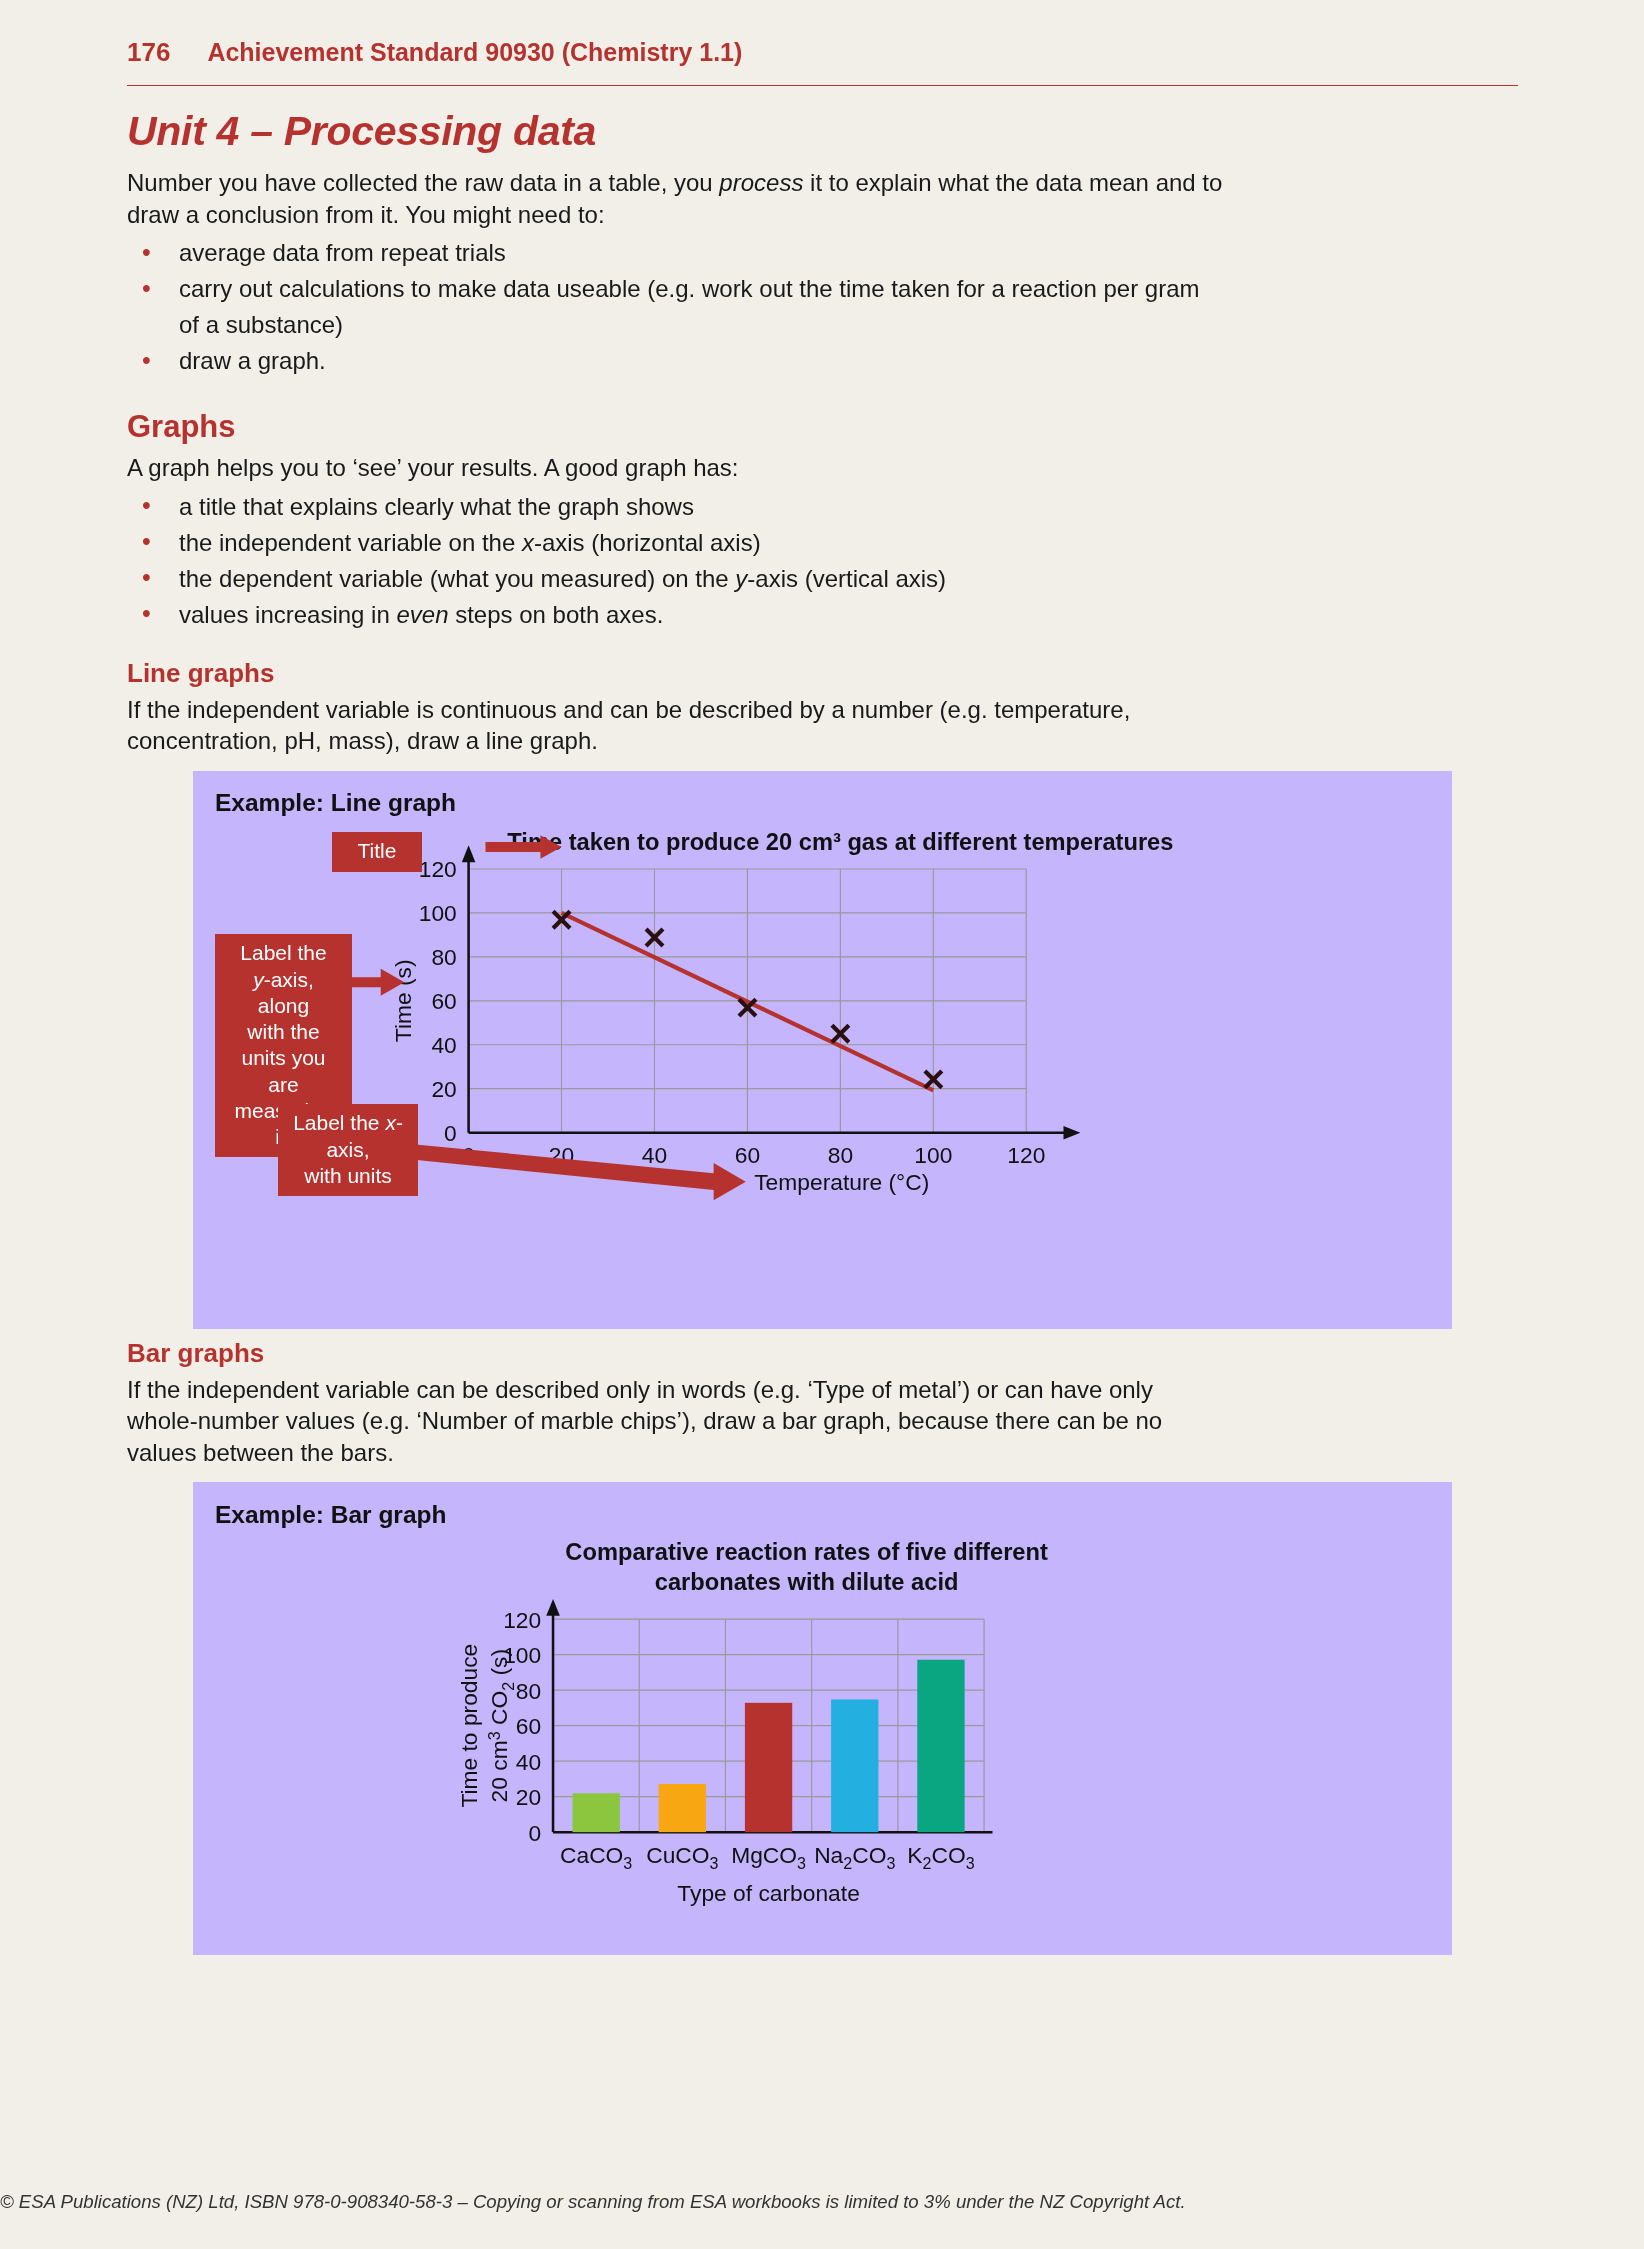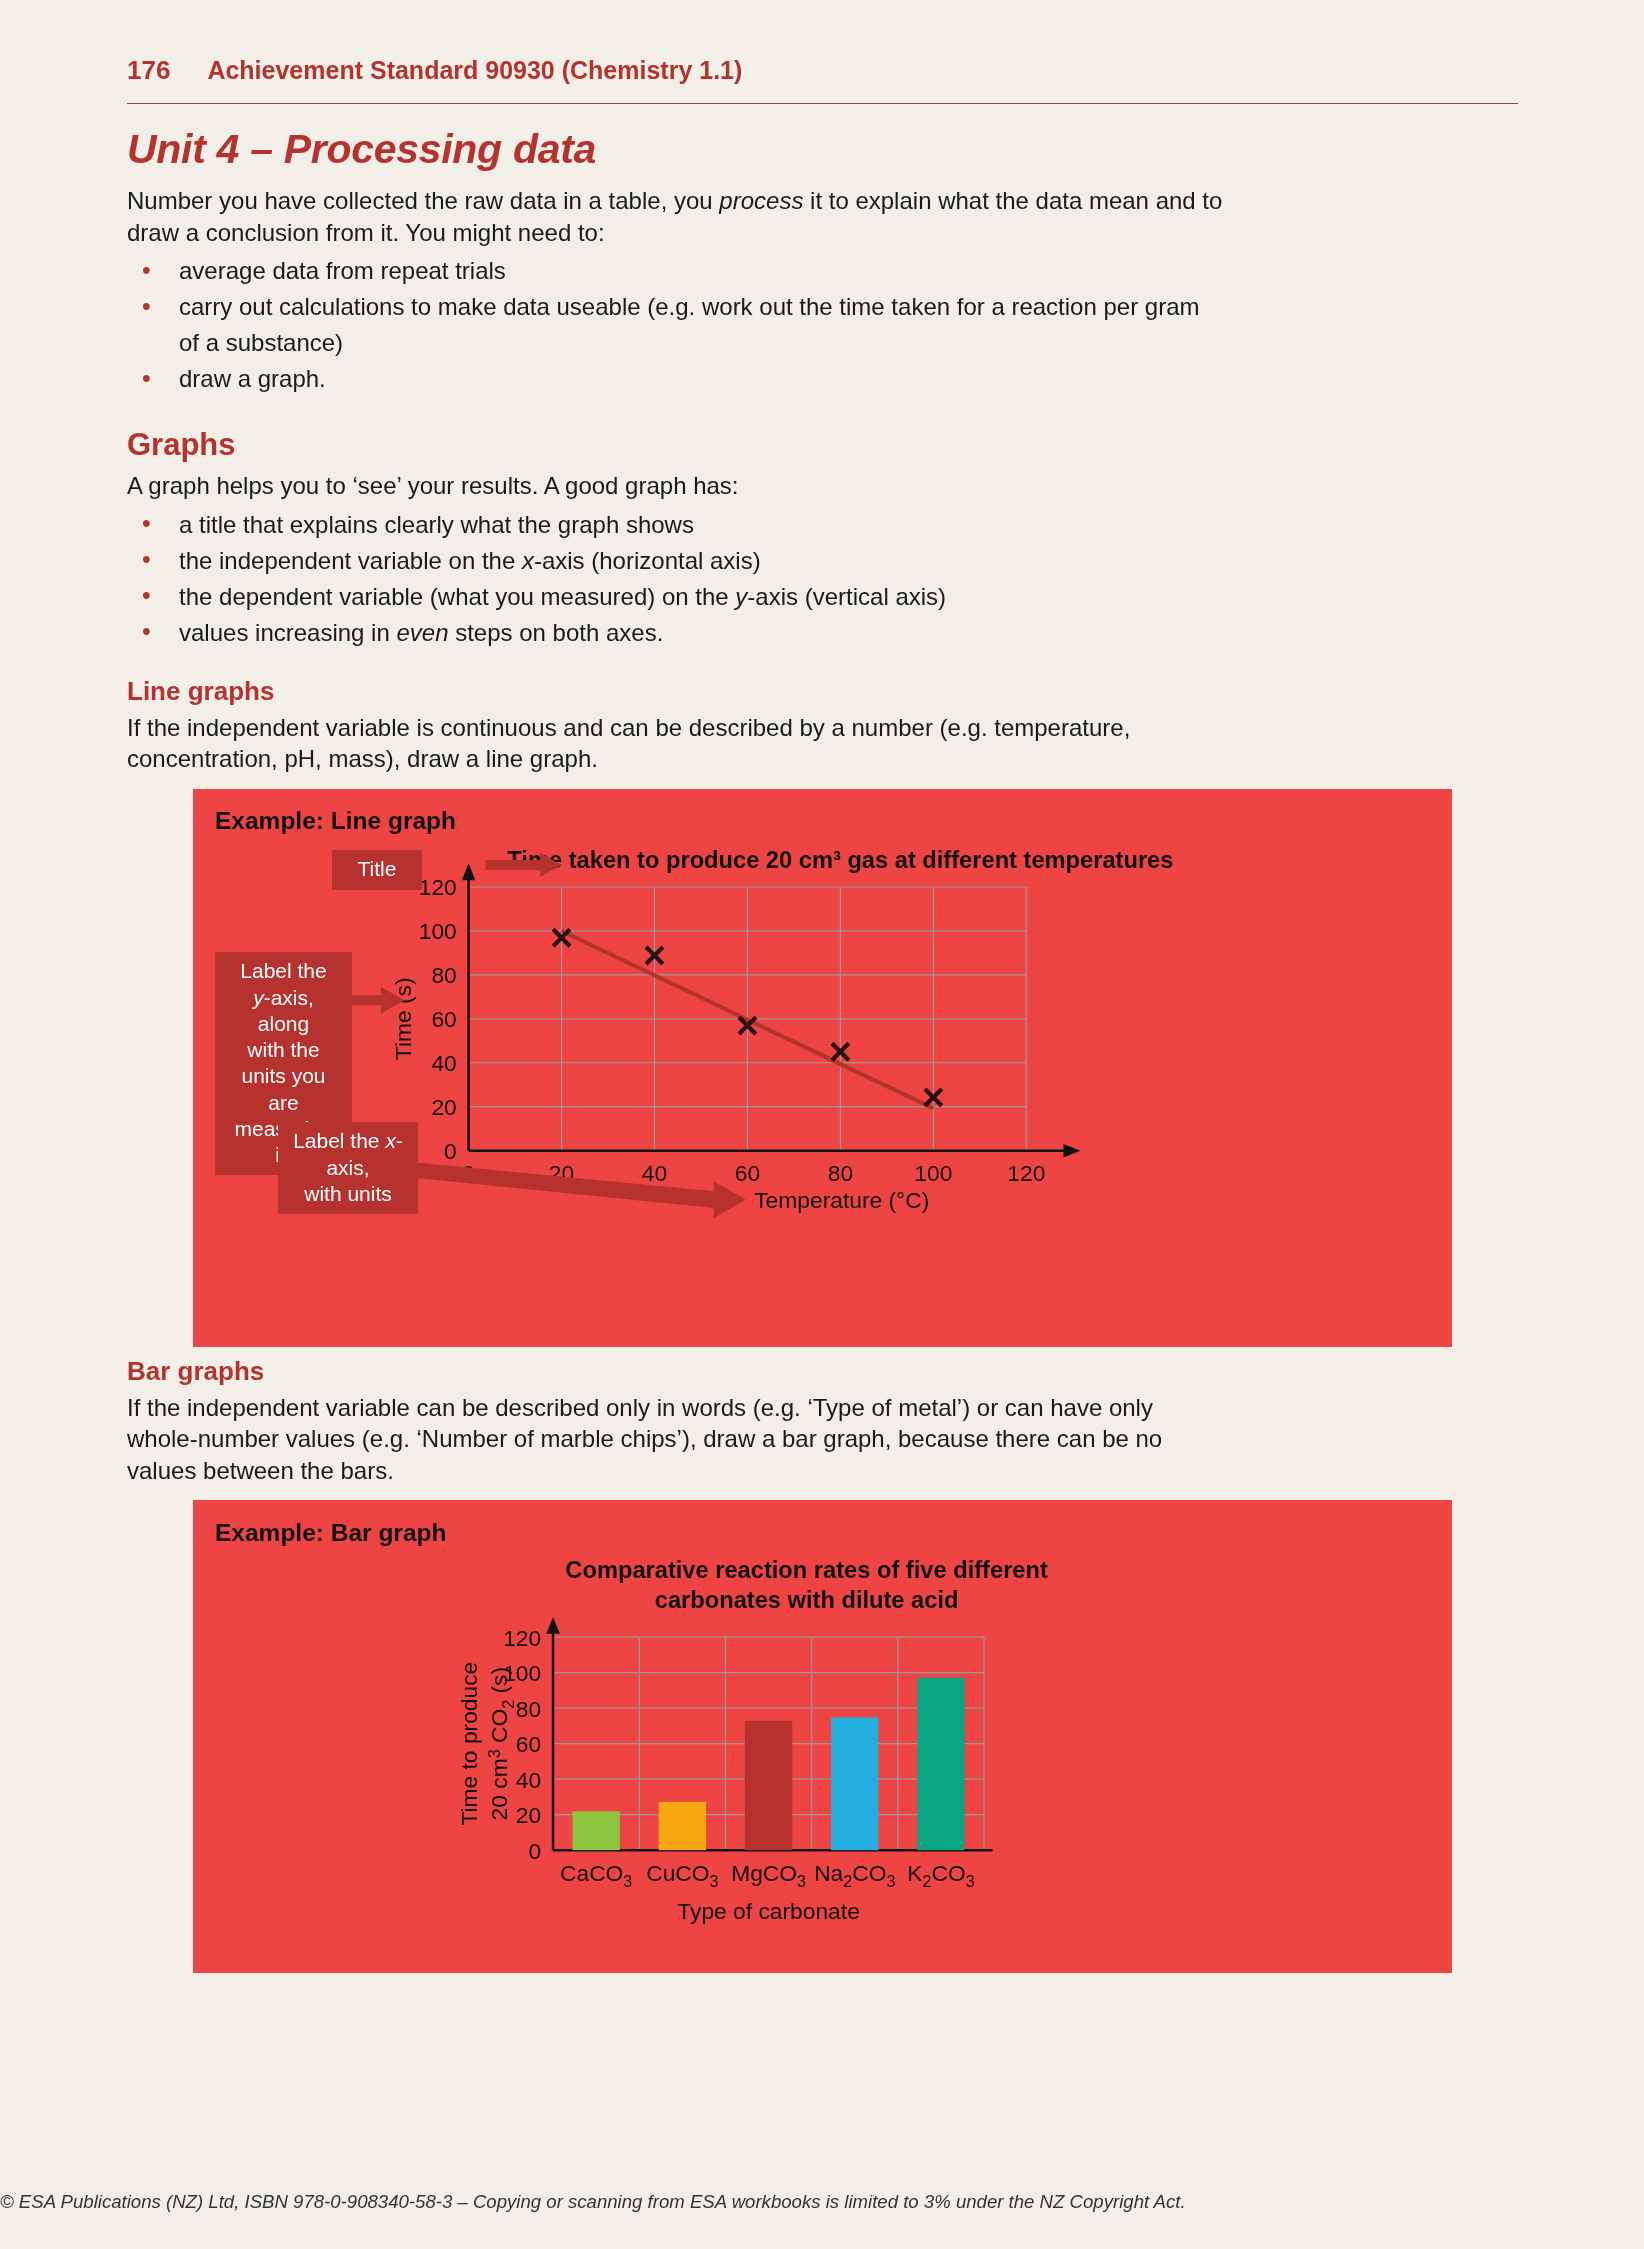--- a/index.html
+++ b/index.html
@@ -13,21 +13,21 @@
     font-family: "Liberation Sans", sans-serif;
     color: #1a1a1a;
     position: relative;
     overflow: hidden;
   }
   .page {
     position: relative;
     width: 1351px;
     height: 2250px;
     box-sizing: border-box;
-    padding: 18px 127px;
+    padding: 0 127px;
   }
 
   
   .header {
     padding-top: 37px;
     display: flex;
     align-items: baseline;
     gap: 37px;
     font-weight: bold;
     font-size: 25px;
@@ -84,21 +84,21 @@
     position: absolute;
     left: 15px;
     top: -1.7px;
     color: #b5322e;
     font-size: 25px;
   }
   i { font-style: italic; }
 
   
   .example-box {
-    background: #ef4444;
+    background: #c4b5fd;
     margin: 13.5px 0 0 66px;
     width: 1259px;
     box-sizing: border-box;
     padding: 18.6px 22px 22px 22px;
     position: relative;
   }
   .example-title {
     font-size: 24.5px;
     font-weight: bold;
     color: #111;

